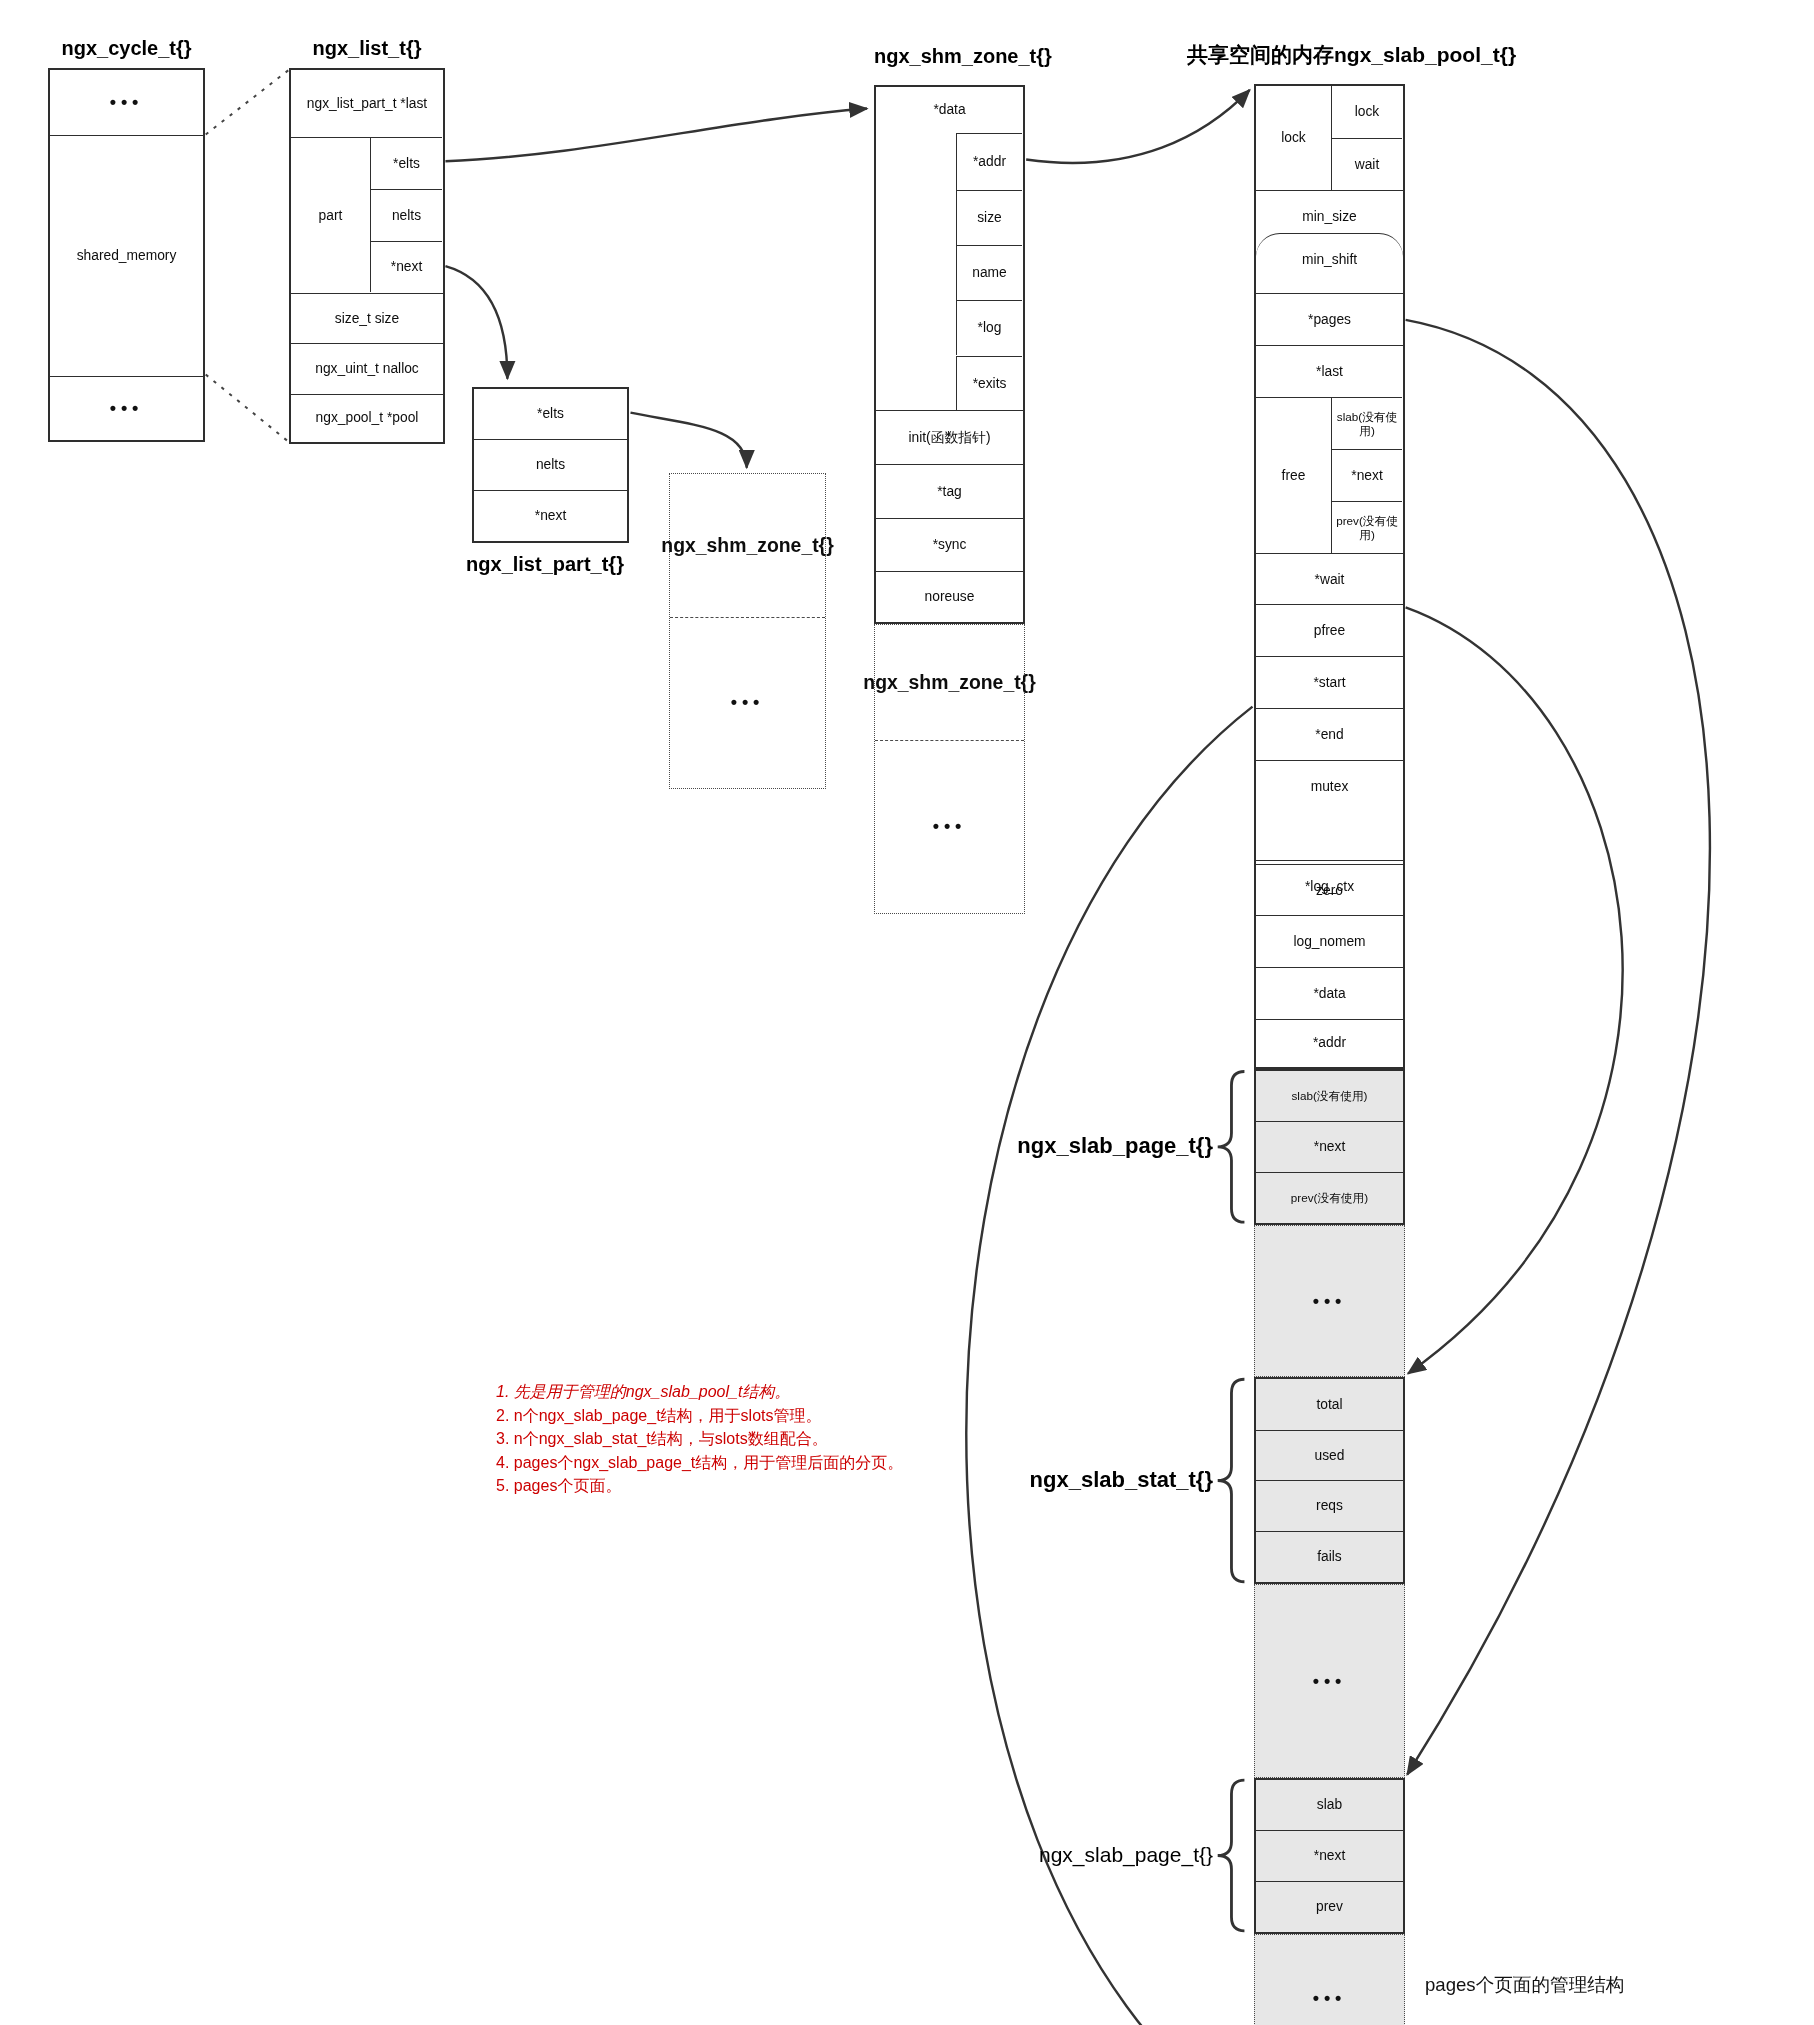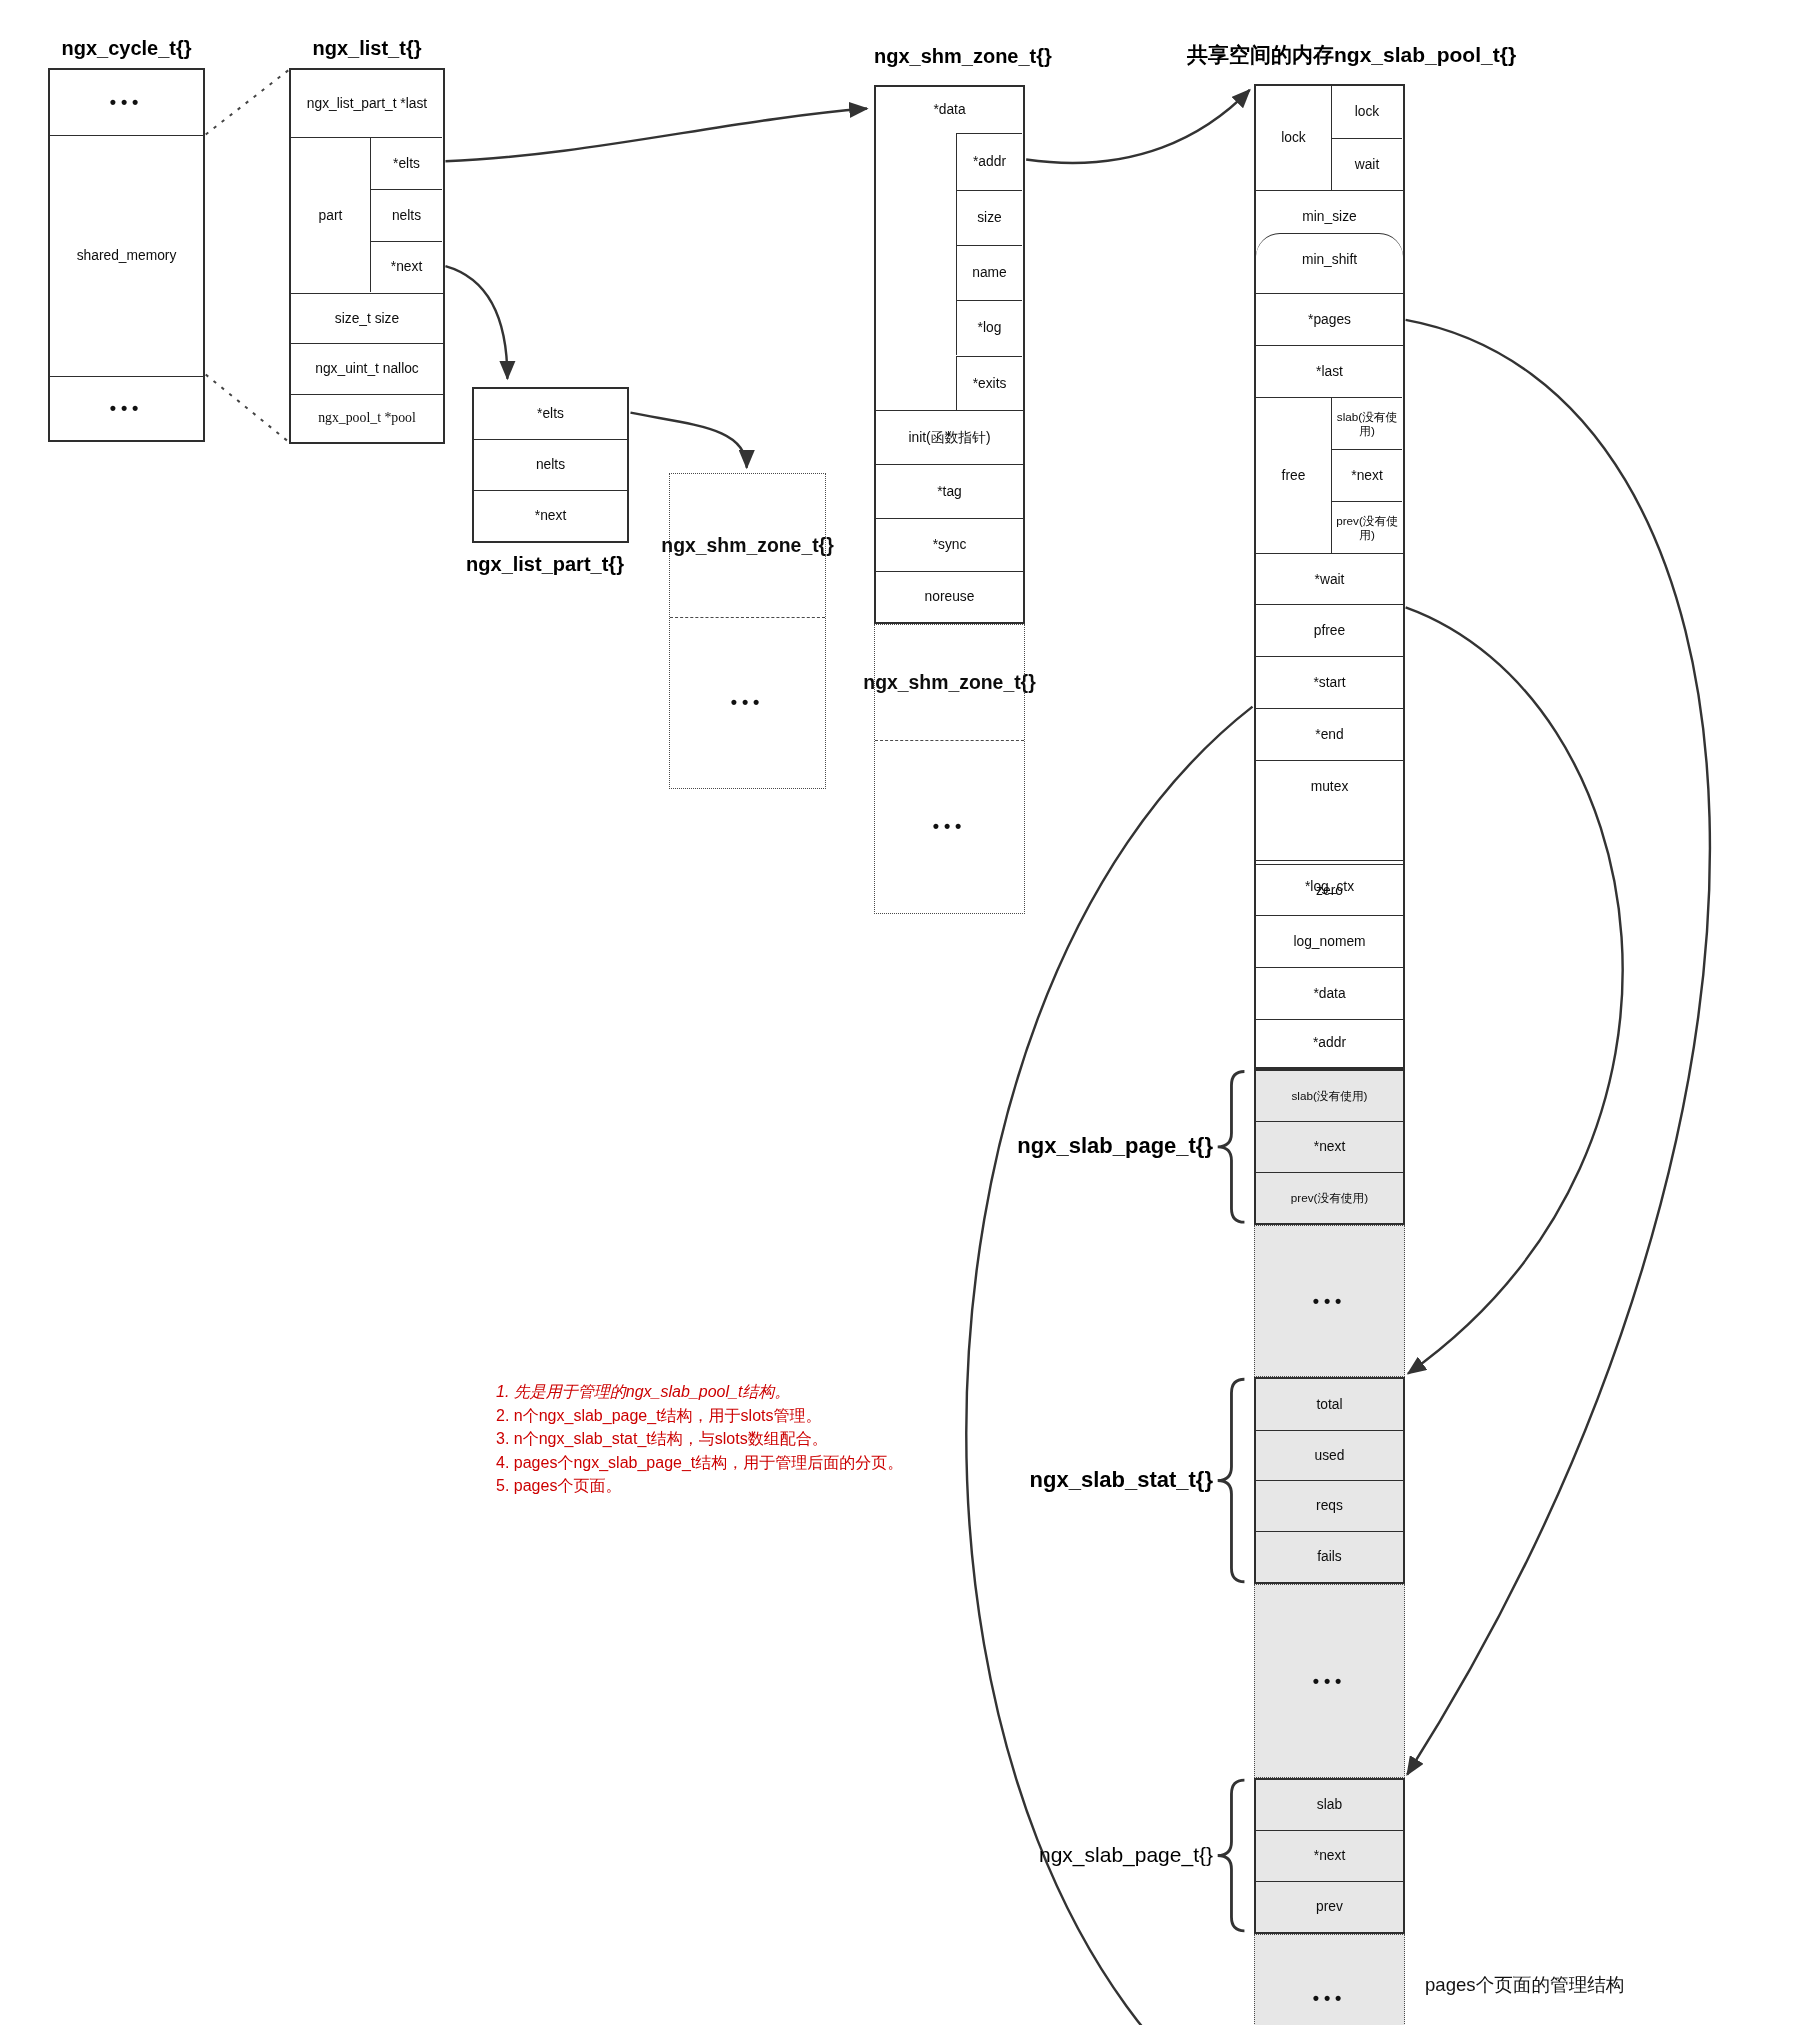--- a/index.html
+++ b/index.html
@@ -63,21 +63,21 @@
 
   <div class="title" style="left:289px;top:37px;width:156px;">ngx_list_t{}</div>
   <div class="box" style="left:289px;top:68px;width:156px;height:376px;">
     <div class="row" style="top:0;height:67px;">ngx_list_part_t *last</div>
     <div class="cell bt" style="left:0;top:67px;width:79px;height:156px;">part</div>
     <div class="cell bt bl" style="left:79px;top:67px;width:72px;height:53px;">*elts</div>
     <div class="cell bt bl" style="left:79px;top:119px;width:72px;height:52px;">nelts</div>
     <div class="cell bt bl" style="left:79px;top:171px;width:72px;height:51px;">*next</div>
     <div class="row bt" style="top:223px;height:51px;">size_t size</div>
     <div class="row bt" style="top:273px;height:51px;">ngx_uint_t nalloc</div>
-    <div class="row bt" style="top:324px;height:47px;font-family:Liberation Serif, serif;">ngx_pool_t *pool</div>
+    <div class="row bt" style="top:324px;height:47px;">ngx_pool_t *pool</div>
   </div>
 
   <div class="box" style="left:472px;top:387px;width:157px;height:156px;">
     <div class="row" style="top:0;height:50px;">*elts</div>
     <div class="row bt" style="top:50px;height:51px;">nelts</div>
     <div class="row bt" style="top:101px;height:50px;">*next</div>
   </div>
   <div class="title" style="left:452px;top:553px;width:186px;">ngx_list_part_t{}</div>
 
   <div class="dbox" style="left:669px;top:473px;width:157px;height:316px;">

